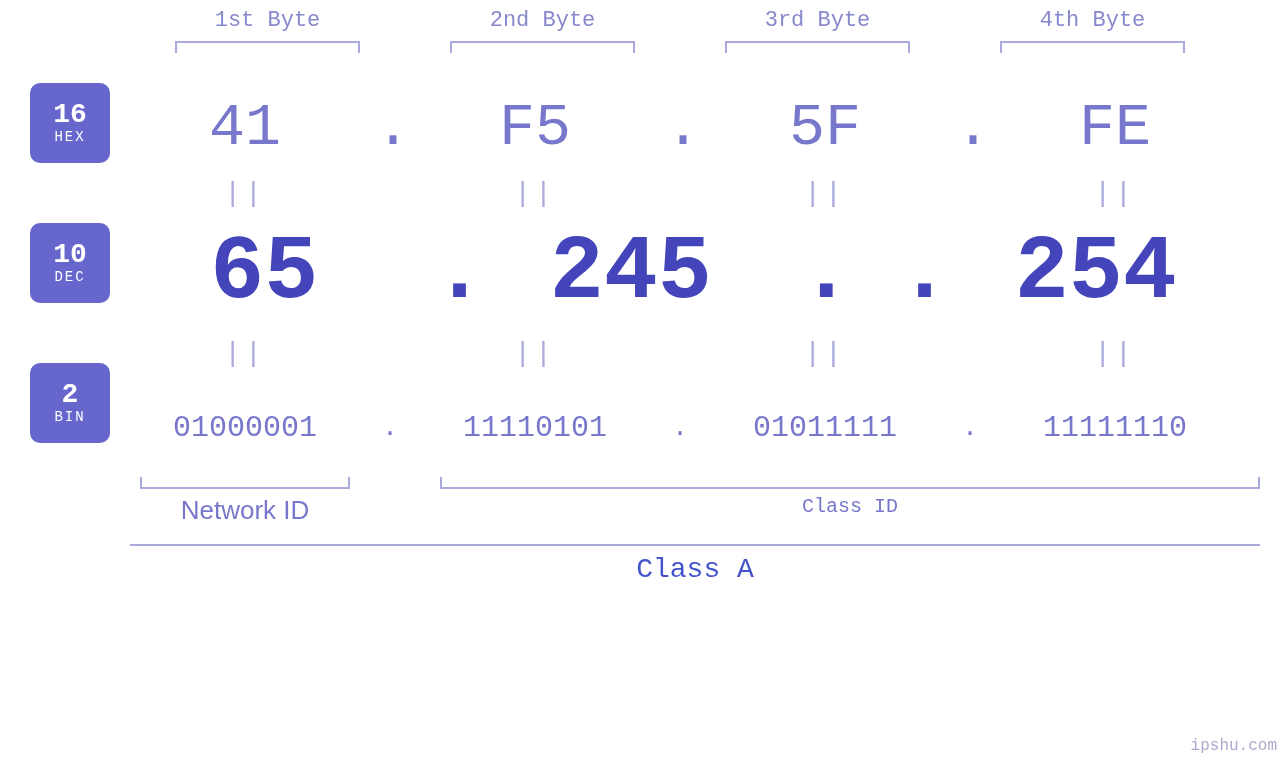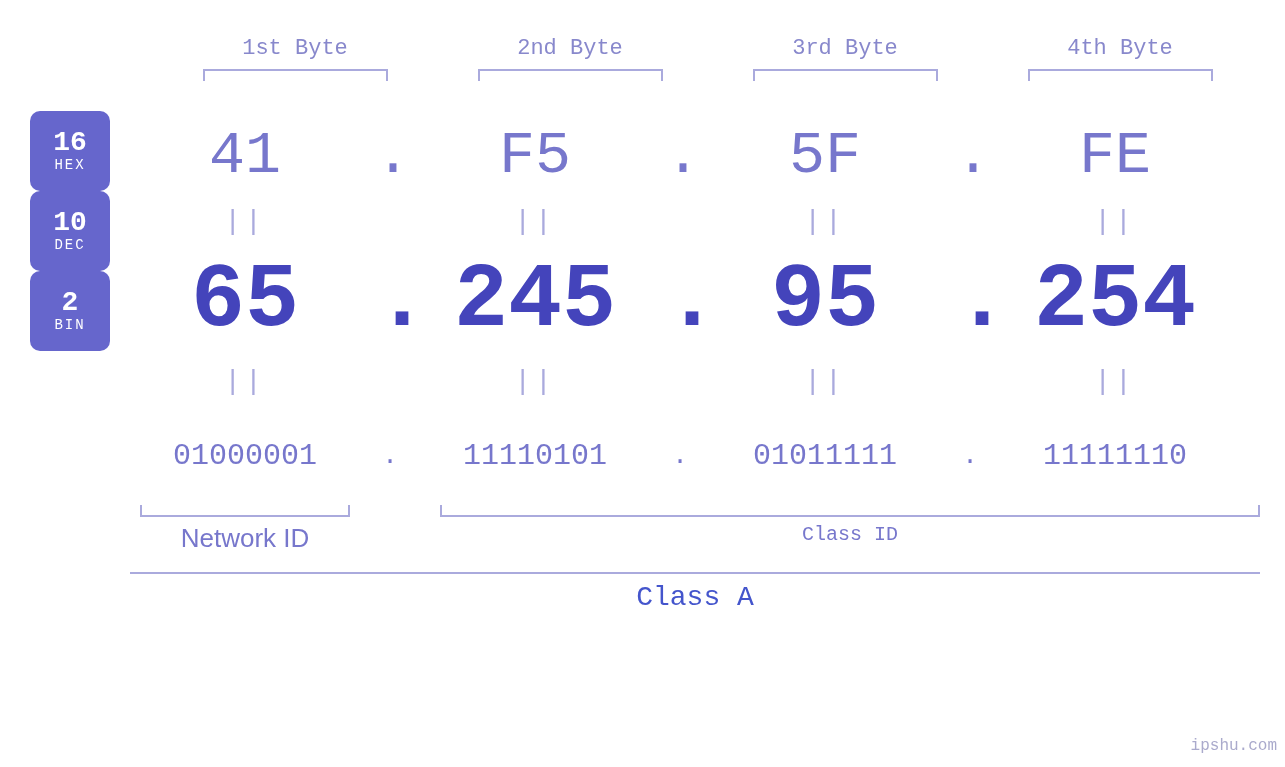--- a/index.html
+++ b/index.html
@@ -12,22 +12,21 @@
       overflow: hidden;
       position: relative;
     }
 
     .main-container {
       width: 1285px;
       height: 767px;
       position: relative;
       display: flex;
       flex-direction: column;
-      align-items: center;
-      padding-top: 36px;
+      padding-top: 8px;
     }
 
     
     .byte-headers {
       display: flex;
       width: 1100px;
       margin-left: 130px;
       justify-content: space-around;
       margin-bottom: 8px;
     }
@@ -56,20 +55,21 @@
       border-left: 2px solid #aaaadd;
       border-right: 2px solid #aaaadd;
     }
 
     
     .base-labels {
       display: flex;
       flex-direction: column;
       margin-left: 30px;
       margin-top: 10px;
+      gap: 60px;
     }
 
     .base-badge {
       width: 80px;
       height: 80px;
       background: #6666cc;
       border-radius: 10px;
       display: flex;
       flex-direction: column;
       align-items: center;
@@ -245,23 +245,20 @@
 
       <div class="value-row dec-row">
         <div class="byte-value">
           <span class="dec-value">65</span>
         </div>
         <div class="dec-dot" style="font-size:90px;font-weight:bold;color:#4444bb;">.</div>
         <div class="byte-value">
           <span class="dec-value">245</span>
         </div>
         <div class="dec-dot" style="font-size:90px;font-weight:bold;color:#4444bb;">.</div>
-        <div class="byte-value">
-          <span class="dec-value">95</span>
-        </div>
         <div class="dec-dot" style="font-size:90px;font-weight:bold;color:#4444bb;">.</div>
         <div class="byte-value">
           <span class="dec-value">254</span>
         </div>
       </div>
 
       <div class="equals-row">
         <div class="equals-group">||</div>
         <div class="equals-spacer"></div>
         <div class="equals-group">||</div>

